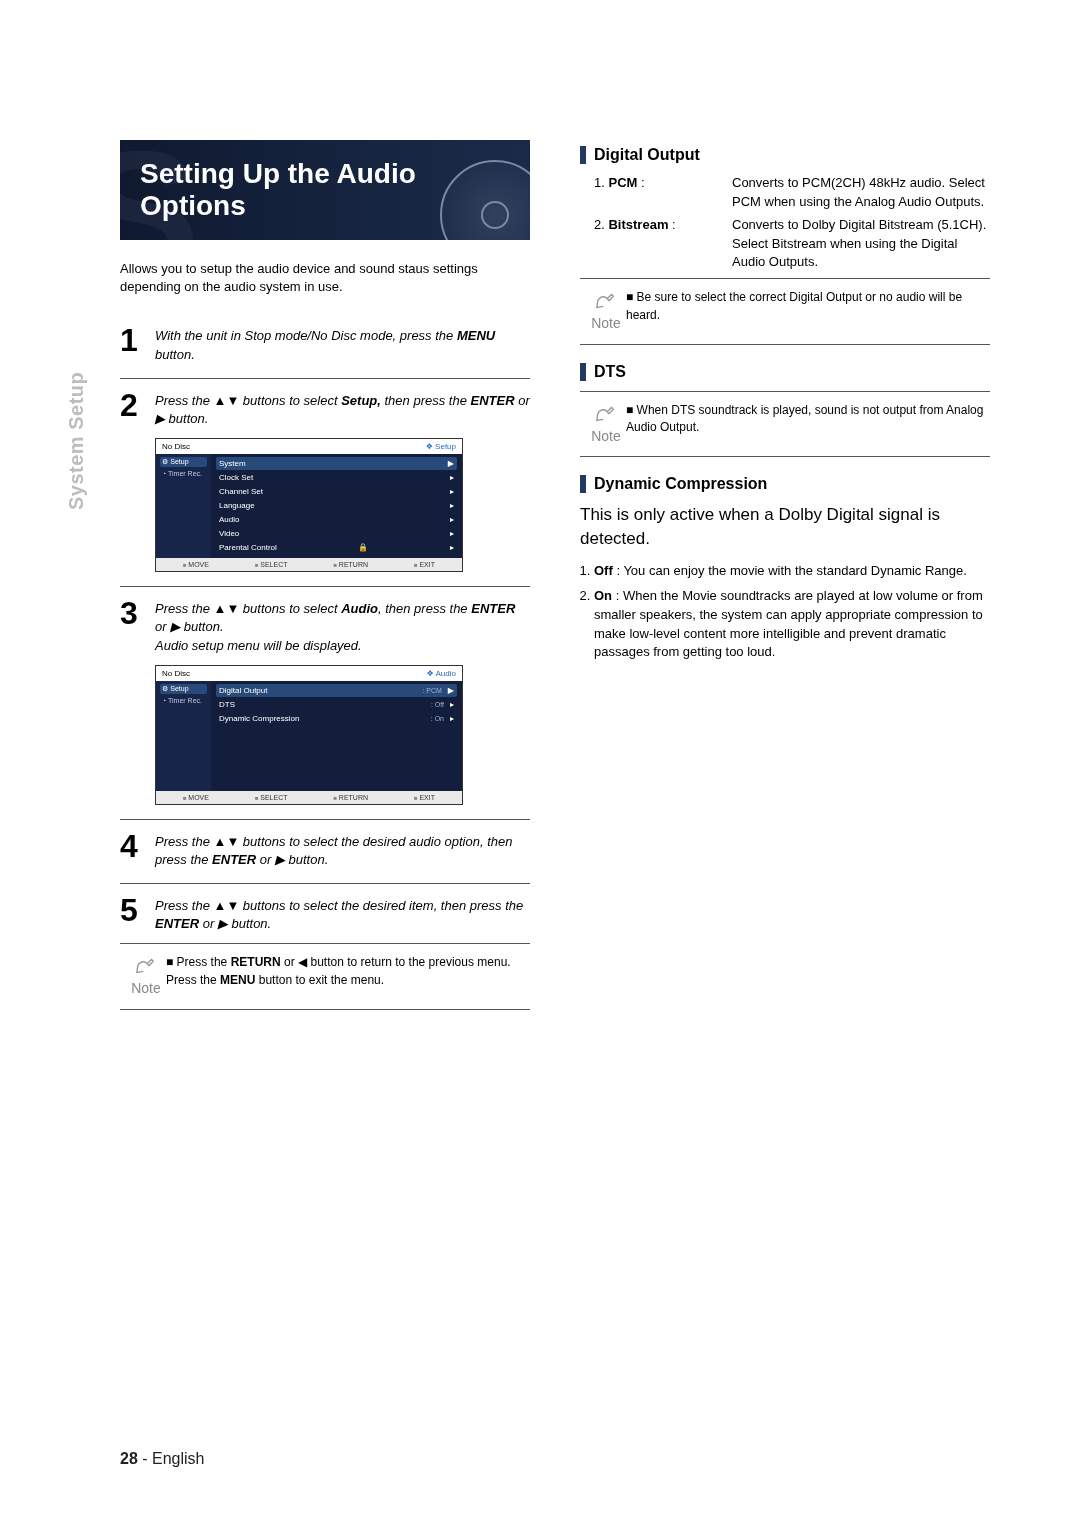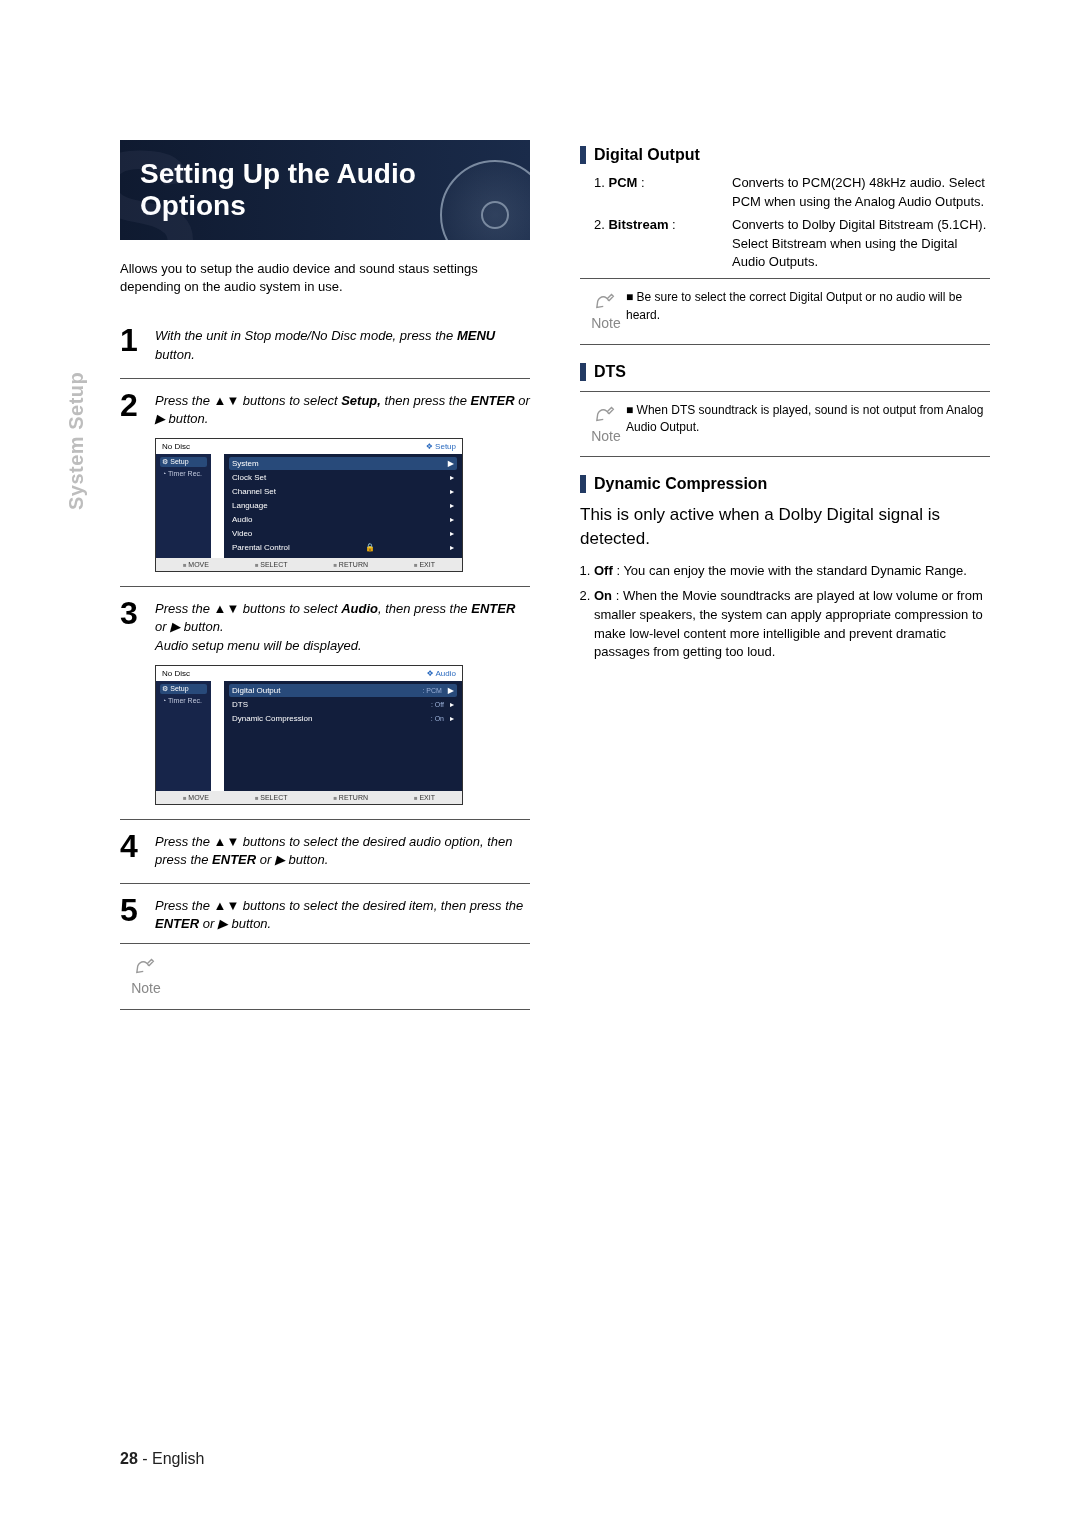--- a/index.html
+++ b/index.html
@@ -63,21 +63,21 @@
   }
   .osd {
     width: 308px;
     margin: 10px 0 10px 35px;
     border: 1px solid #333;
     font-size: 8px;
     background:#fff;
   }
   .osd .top { display:flex; justify-content:space-between; padding:3px 6px; background:#fff; }
   .osd .top .right { color:#2a6abf; }
-  .osd .body { display:flex;gap:13px; }
+  .osd .body { display:flex; }
   .osd .side { width: 55px; background:#17254a; color:#fff; padding:3px 4px; font-size:7px; }
   .osd .side .sel { background:#284a7a; margin-bottom:2px; padding:1px 2px; border-radius:2px; }
   .osd .side .item { padding:1px 2px; margin-bottom:2px; color:#c0c8dc; }
   .osd .menu { flex:1; background:#121e3c; color:#fff; padding:3px 5px; font-size:8px; }
   .osd .menu .row { display:flex; justify-content:space-between; align-items:center; padding:2px 3px; margin-bottom:1px; }
   .osd .menu .row.hl { background:#284a7a; border-radius:2px; }
   .osd .menu .arrow { color:#fff; font-size:8px; }
   .osd .menu .val { color:#9bb0d8; font-size:7px; margin-left:auto; margin-right:6px; }
   .osd .foot { display:flex; justify-content:space-around; padding:3px 4px; font-size:7px; background:#eaeaea; color:#333; }
   .osd .foot span::before { content:"■ "; font-size:6px; color:#888; }
@@ -244,20 +244,28 @@
       </div>
     </div>
 
     <div class="note-box">
       <div class="icon-col">
         <svg width="22" height="22" viewBox="0 0 24 24">
             <path fill="none" stroke="#999" stroke-width="1.5" d="M3 13c3-6 9-6 12 0M3 13l-1 7 7-1M15 13l5-5-2-2-5 5"></path>
           </svg>
         <span>Note</span>
       </div>
+      <div class="body">
+        <div class="blk">
+          <span>Press the </span><span class="b">RETURN</span><span> or ◀ button to return to the previous menu.</span>
+        </div>
+        <div>
+          <span>Press the </span><span class="b">MENU</span><span> button to exit the menu.</span>
+        </div>
+      </div>
     </div>
 
   </div>
 
   <div class="col">
     <div class="sub-head">
       <span class="bar"></span>
       <span>Digital Output</span>
     </div>
     <div class="def-list" style="padding-left:14px;">

